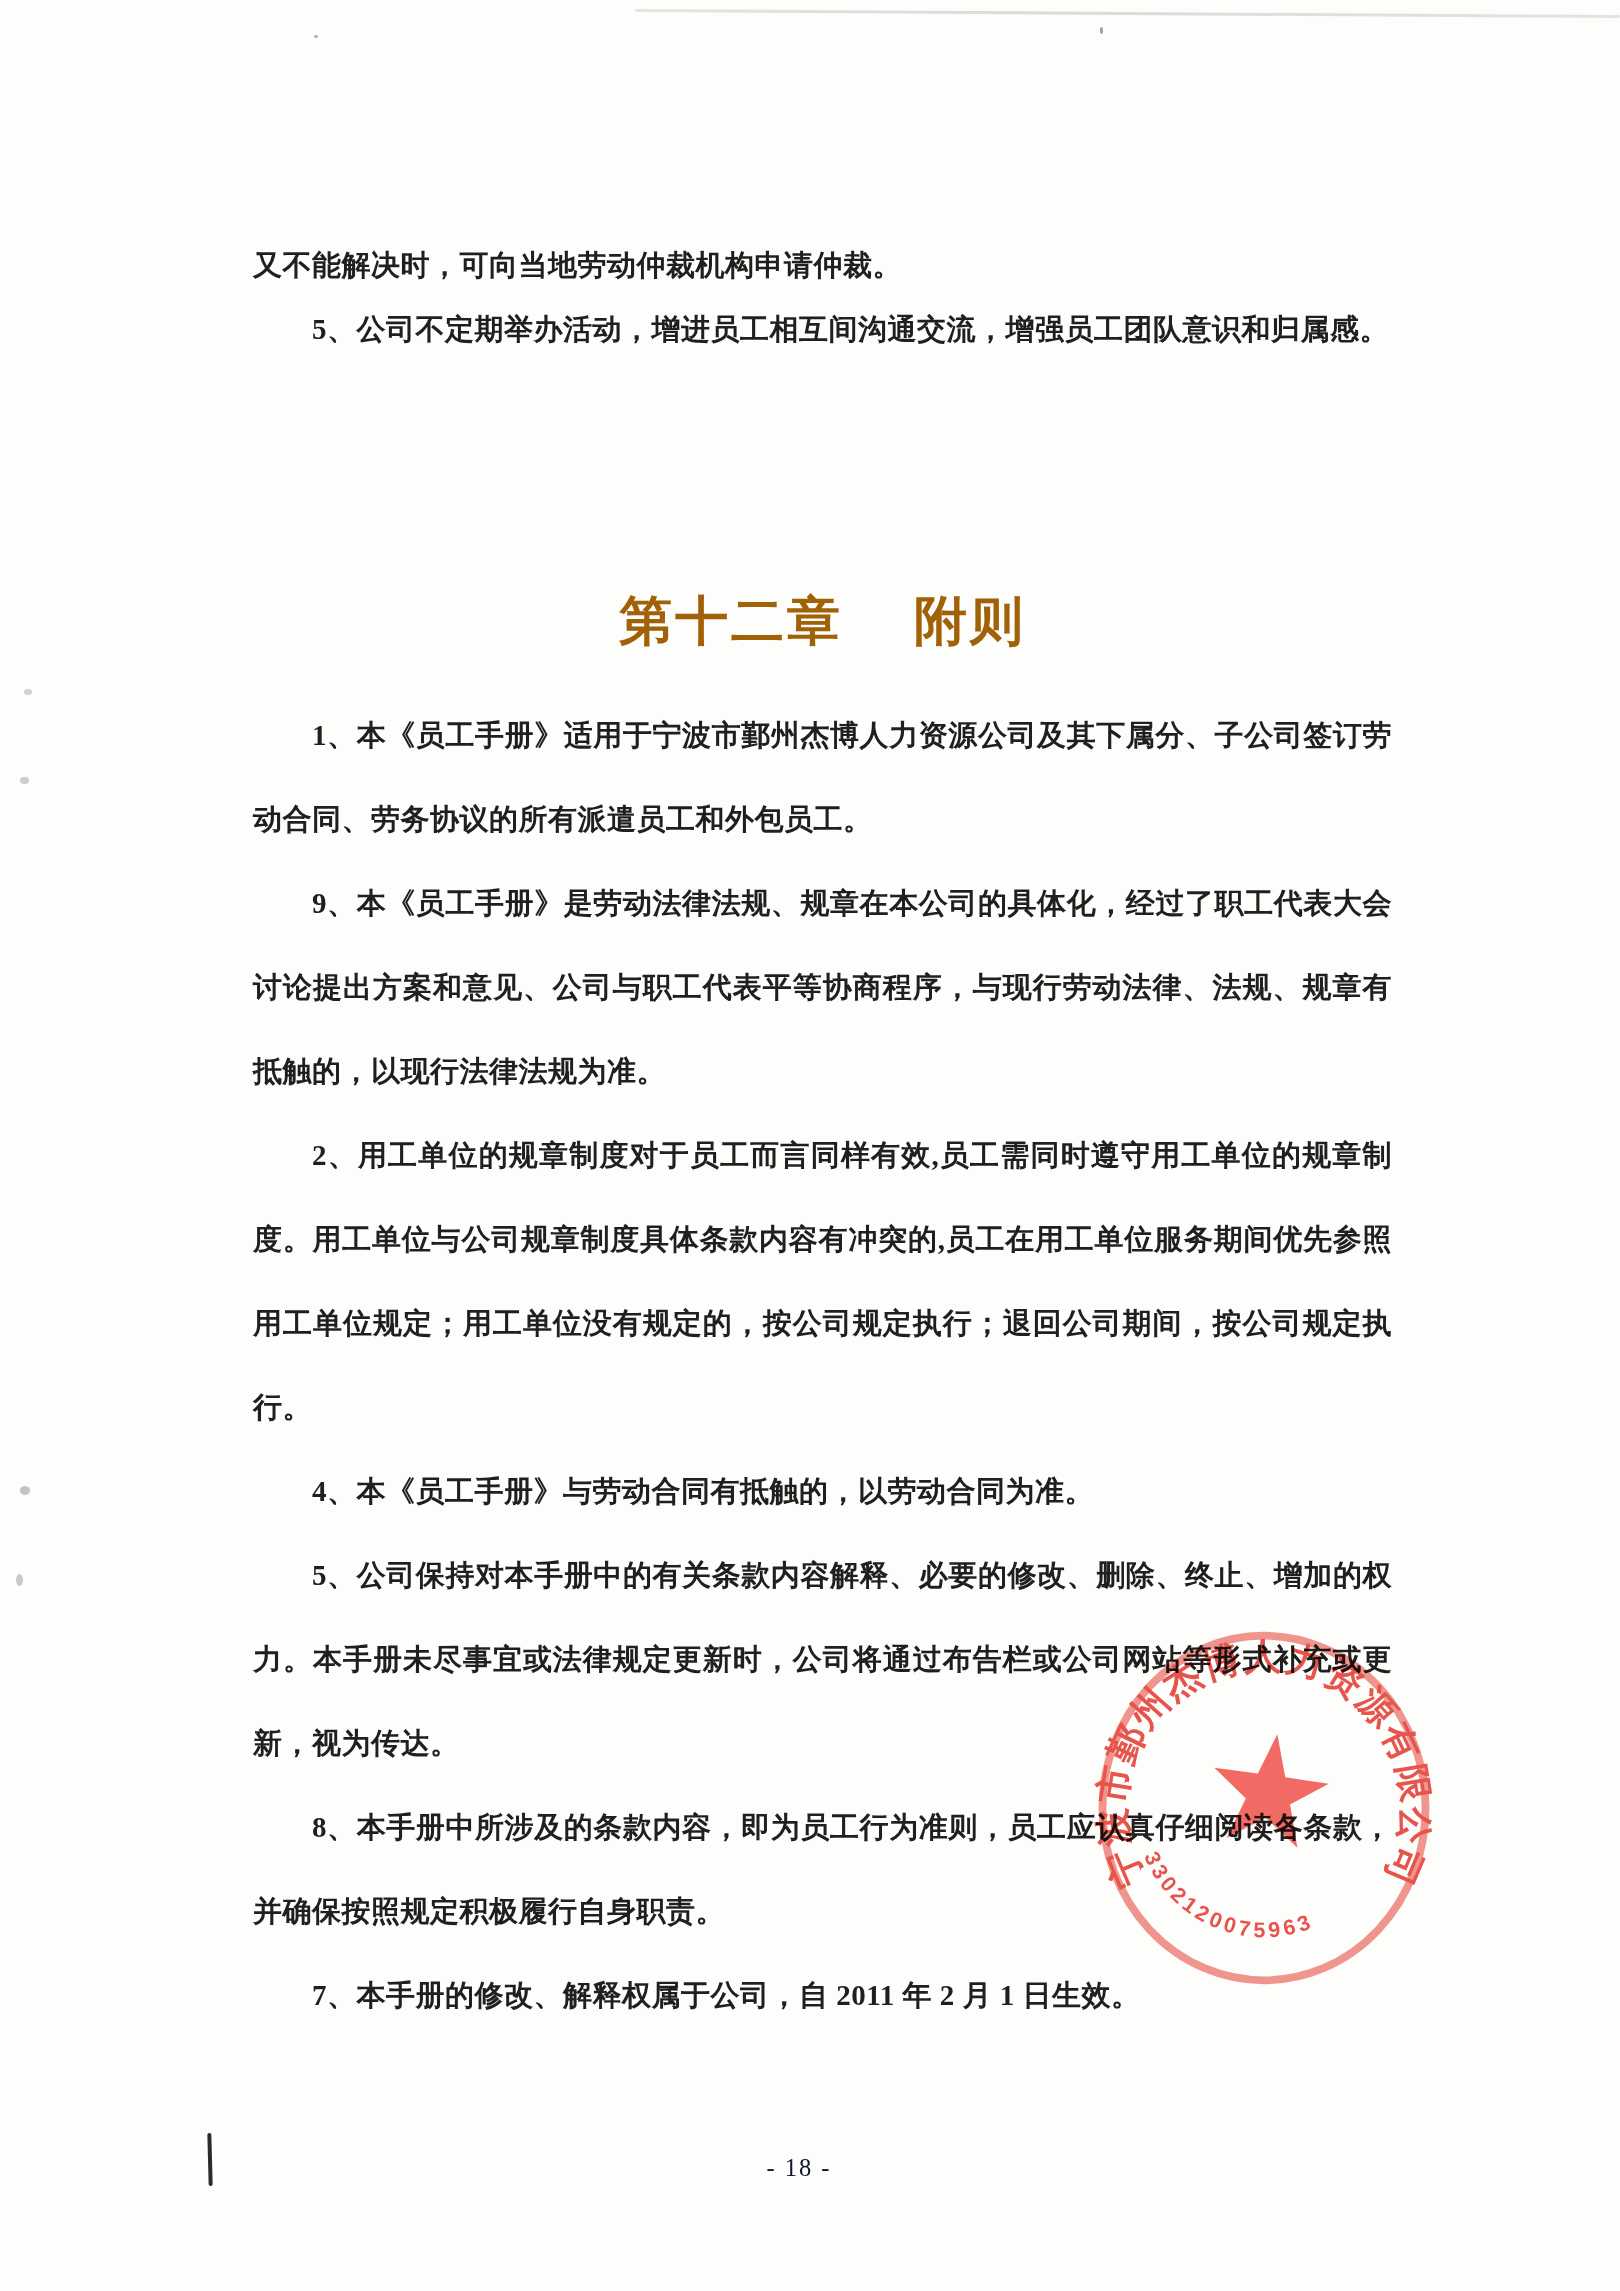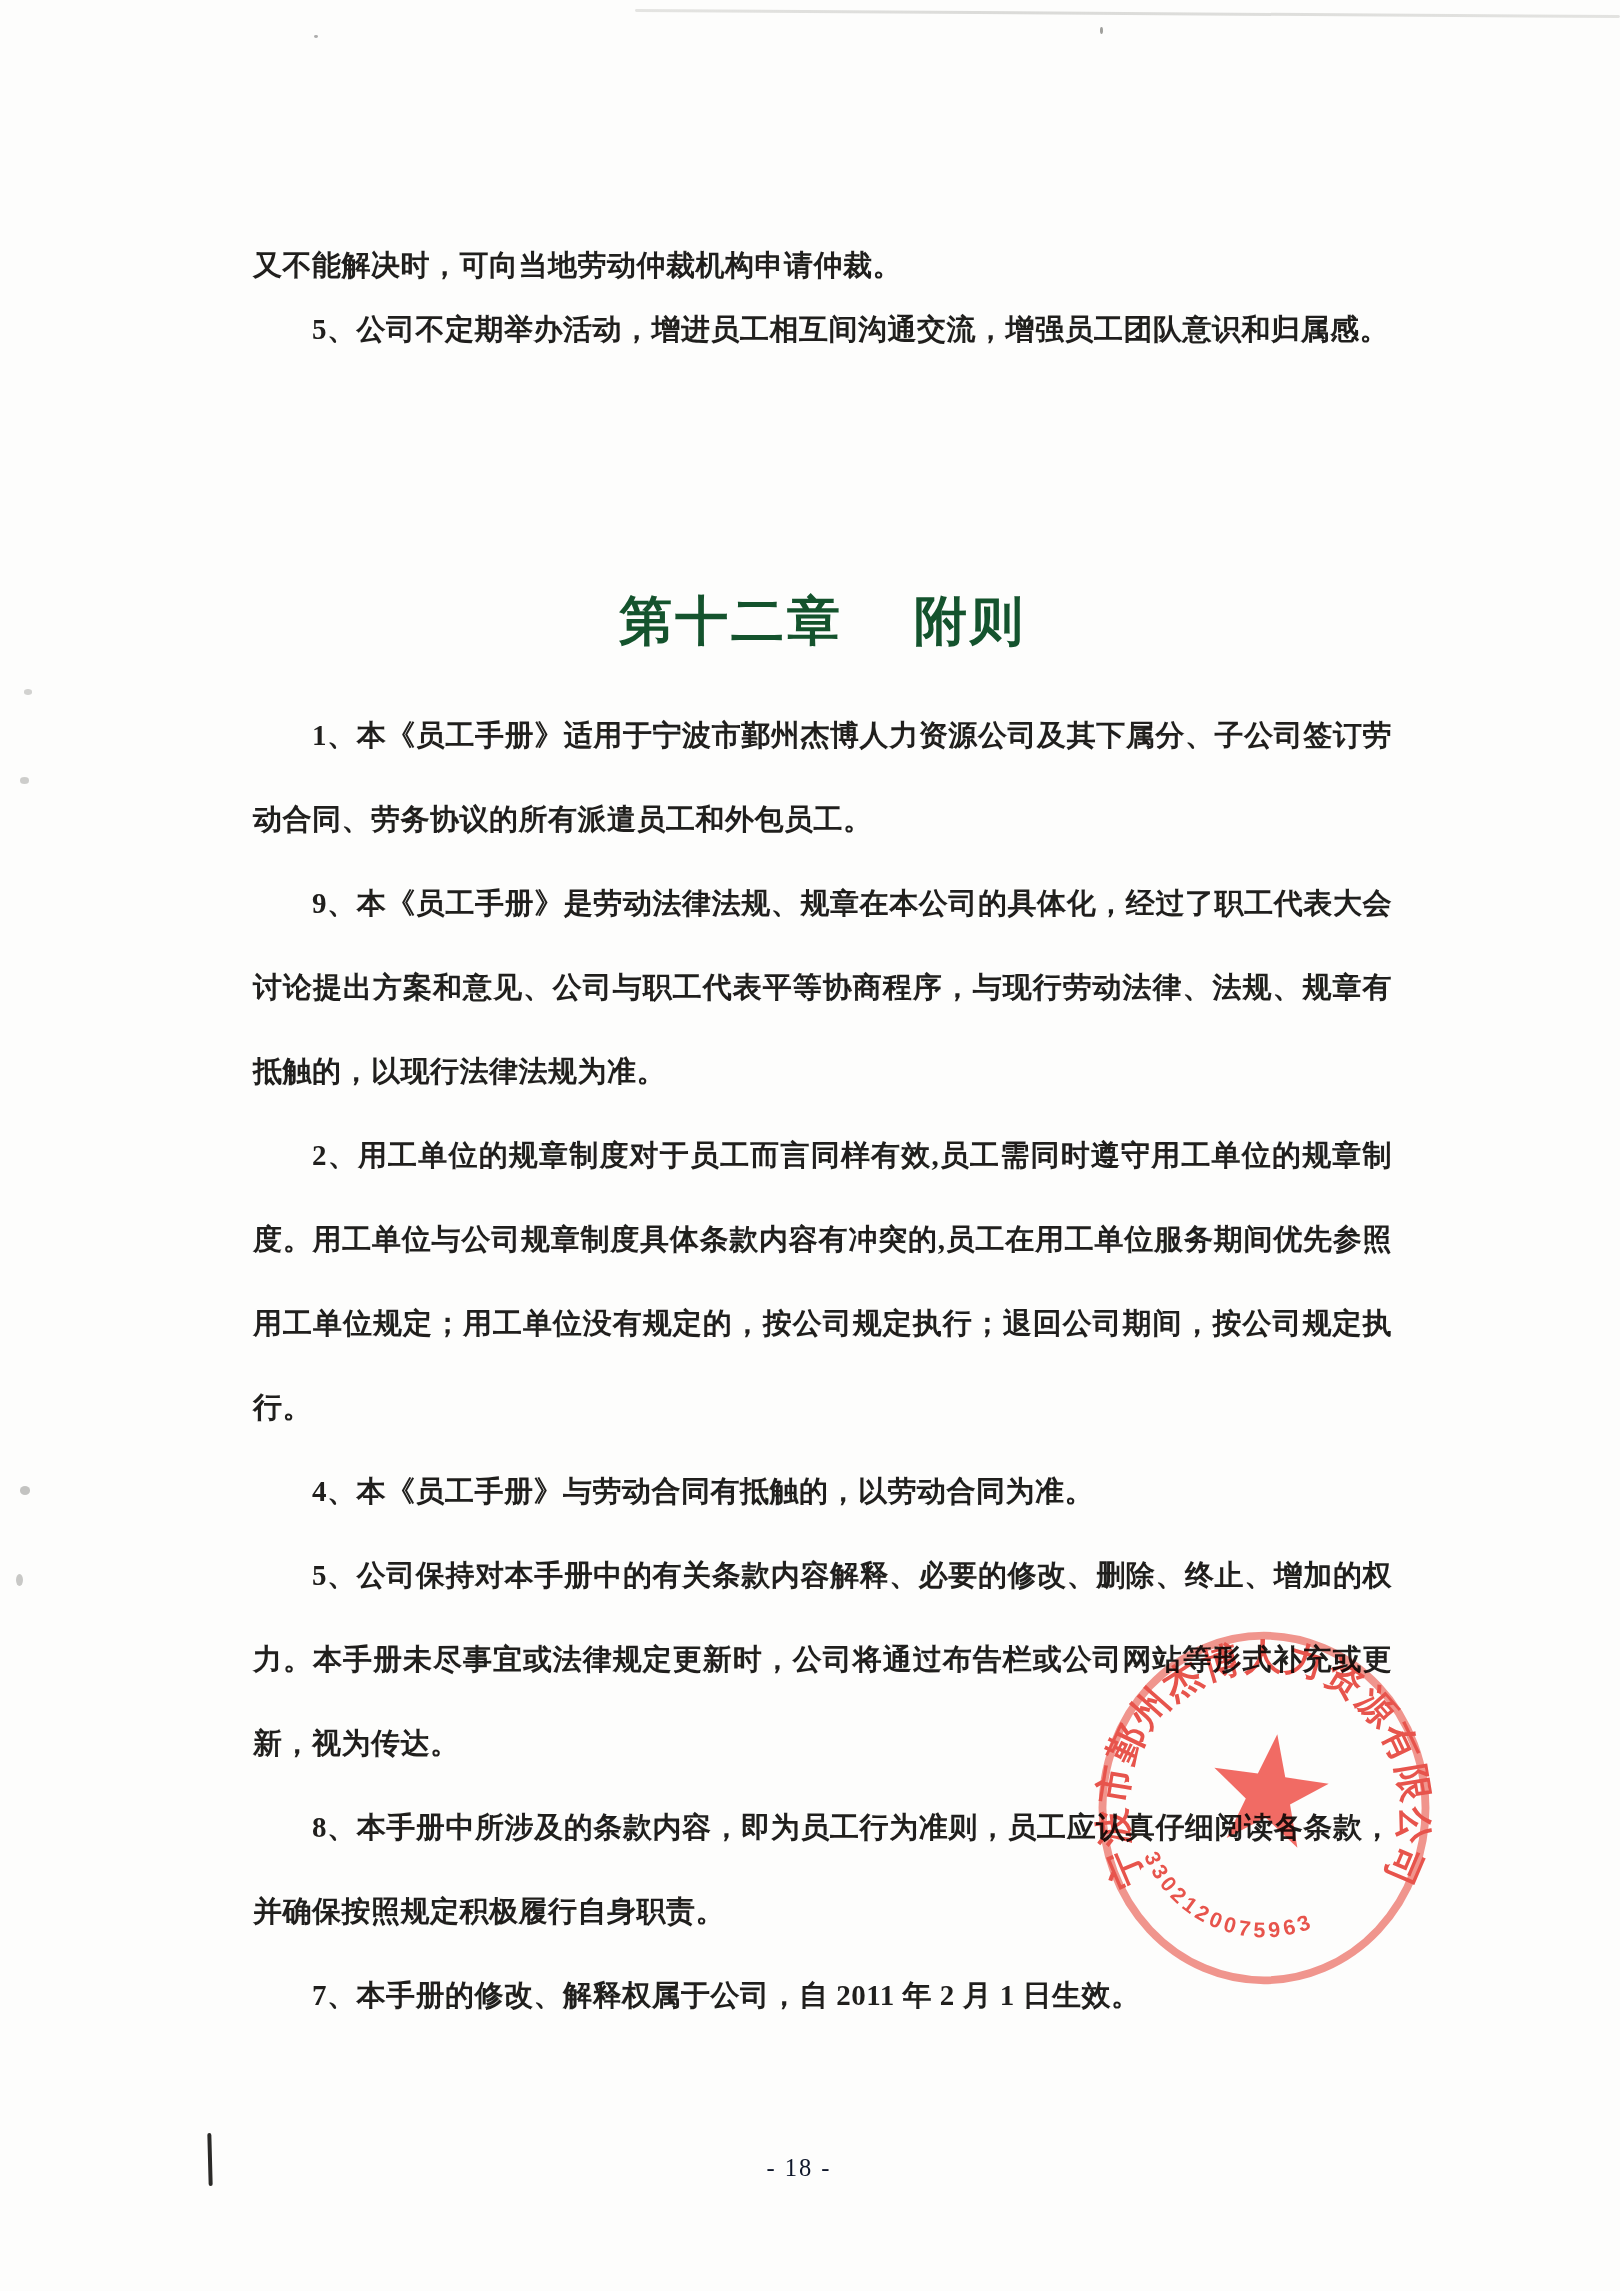--- a/index.html
+++ b/index.html
@@ -23,21 +23,21 @@
     font-weight: bold;
   }
   .clauses .body-text { line-height: 84px; }
   .indent { text-indent: 59px; }
 
   
   .chapter-title {
     position: absolute; left: 253px; top: 586px; width: 1139px;
     margin: 0; text-align: center;
     font-size: 53px; font-weight: bold; letter-spacing: 2.9px;
-    color: #14532d;
+    color: #a16207;
   }
   .title-gap { display: inline-block; width: 71px; }
 
   
   .seal {
     position: absolute; left: 1078px; top: 1622px;
     width: 372px; height: 372px;
     mix-blend-mode: multiply; opacity: 0.93;
   }
   .seal svg { width: 100%; height: 100%; }

